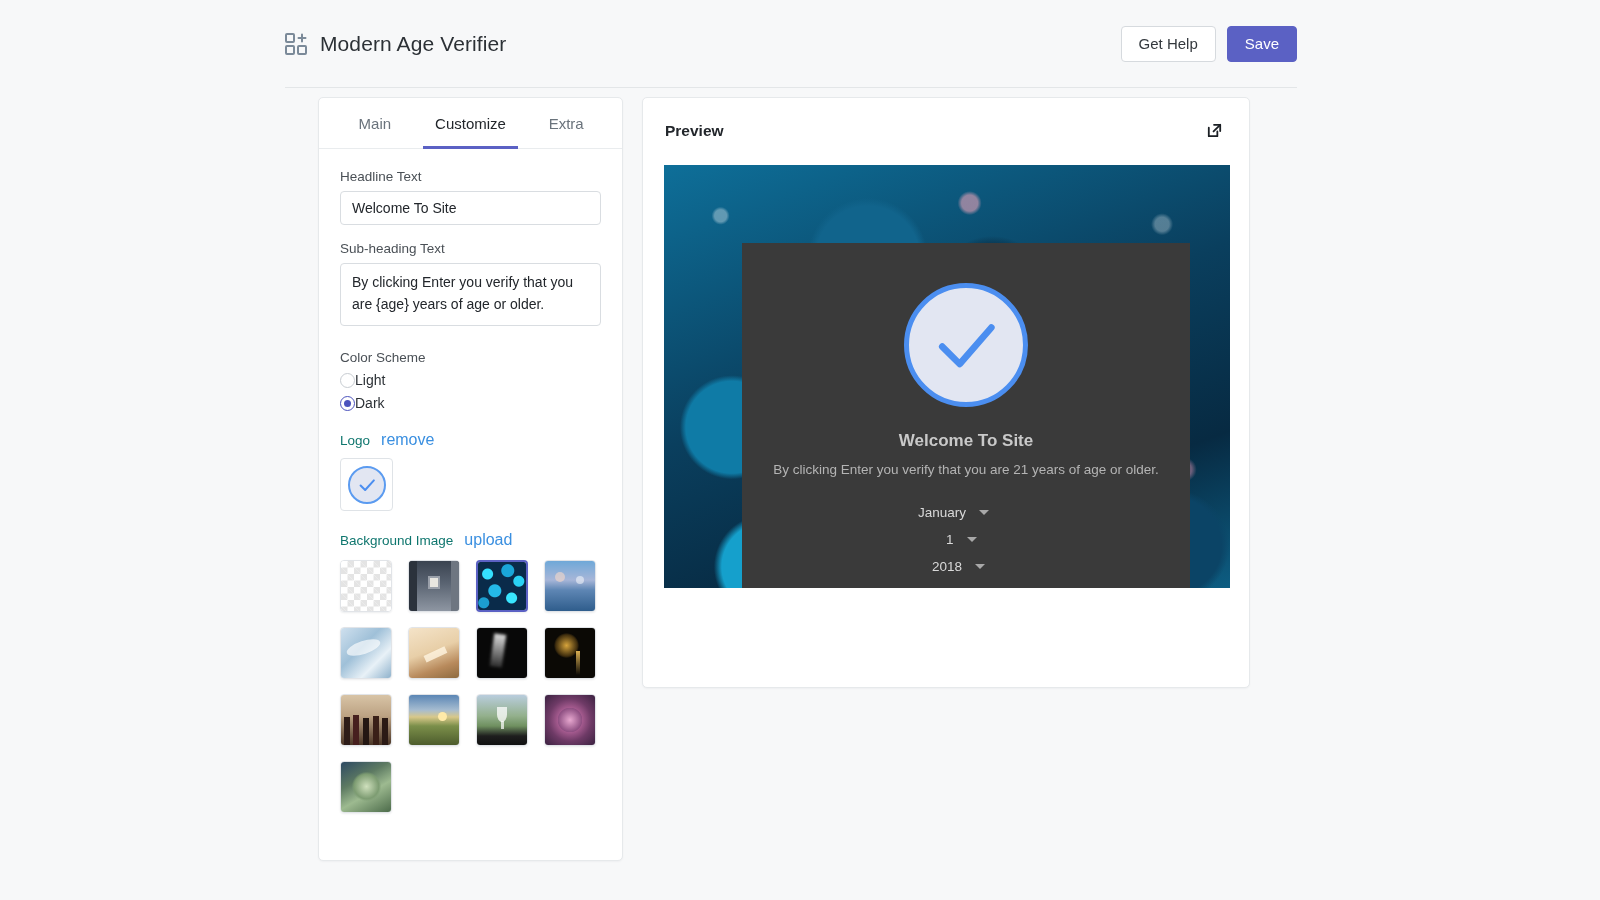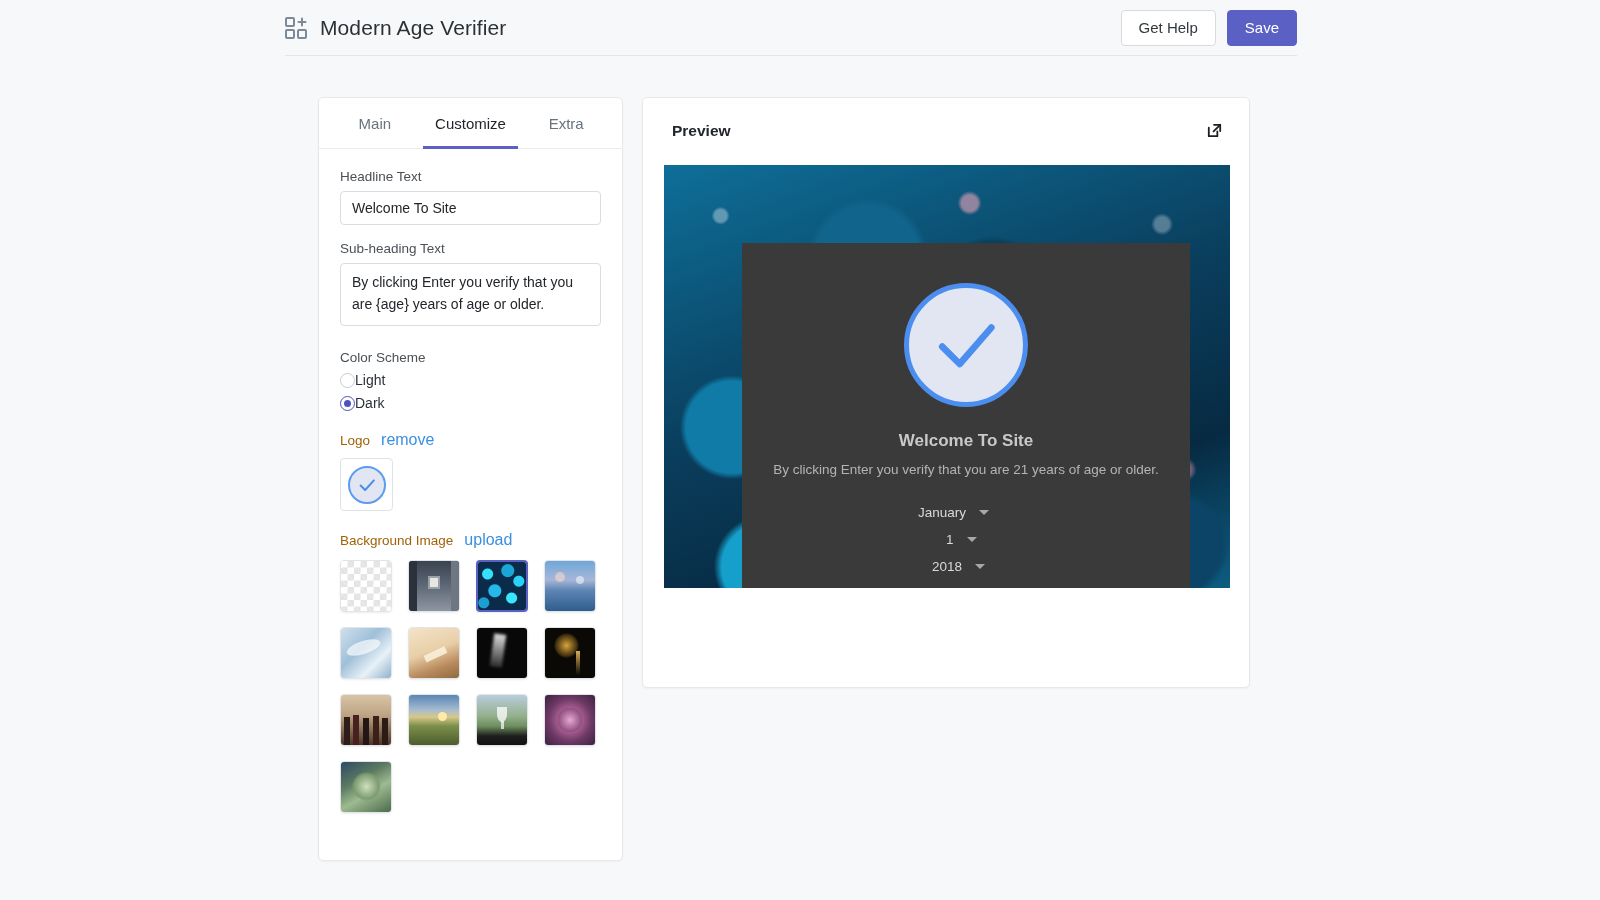--- a/index.html
+++ b/index.html
@@ -7,21 +7,21 @@
     margin: 0; padding: 0;
     width: 1600px; height: 900px;
     background: #f7f8f9;
     font-family: "Liberation Sans", sans-serif;
     -webkit-font-smoothing: antialiased;
   }
   .app { position: relative; width: 1600px; height: 900px; overflow: hidden; }
 
   
   .topbar {
-    position: absolute; left: 285px; top: 0; width: 1012px; height: 56px;
+    position: absolute; left: 285px; top: 0; width: 1012px; height: 88px;
     border-bottom: 1px solid #e3e6e8;
     display: flex; align-items: center;
   }
   .brand { display: flex; align-items: center; gap: 13px; }
   .brand-icon { width: 22px; height: 22px; display: block; }
   .brand-title { font-size: 21px; color: #2c3136; letter-spacing: .1px; }
   .topbar-actions { margin-left: auto; display: flex; align-items: center; gap: 11px; }
   .btn {
     font-family: "Liberation Sans", sans-serif;
     font-size: 15px; border-radius: 4px; cursor: pointer;
@@ -66,21 +66,21 @@
     background: #fff; flex: none; position: relative; cursor: pointer;
   }
   .radio.checked { border-color: #4c53bd; }
   .radio.checked::after {
     content: ""; position: absolute; left: 3px; top: 3px;
     width: 7px; height: 7px; border-radius: 50%; background: #4c53bd;
   }
   .radio-label { font-size: 14px; color: #2c3136; }
 
   .inline-head { display: flex; align-items: baseline; gap: 11px; }
-  .inline-head .h { font-size: 13.5px; color: #a16207; }
+  .inline-head .h { font-size: 13.5px; color: #0f766e; }
   .link { font-size: 16px; color: #3a8fe0; cursor: pointer; }
 
   .logo-box {
     margin-top: 9px; width: 53px; height: 53px; border: 1px solid #dfe3e7;
     border-radius: 4px; display: flex; align-items: center; justify-content: center;
     cursor: pointer; background: #fff;
   }
   .logo-circle {
     width: 38px; height: 38px; border-radius: 50%; background: #e2e6f2;
     border: 2px solid #5b9bf0; display: flex; align-items: center; justify-content: center;
@@ -98,21 +98,21 @@
   .thumb.selected { border: 2px solid #5b61c4; }
   .thumb .inner { position: absolute; inset: 0; }
   .checker {
     background-image:
       linear-gradient(45deg, #e4e4e4 25%, transparent 25%, transparent 75%, #e4e4e4 75%),
       linear-gradient(45deg, #e4e4e4 25%, transparent 25%, transparent 75%, #e4e4e4 75%);
     background-size: 13px 13px; background-position: 0 0, 6.5px 6.5px; background-color: #fff;
   }
 
   
-  .preview-card { left: 642px; top: 97px; width: 608px; height: 591px; padding-left: 7px; }
+  .preview-card { left: 642px; top: 97px; width: 608px; height: 591px; }
   .preview-head {
     display: flex; align-items: center; padding: 23px 25px 0 22px;
   }
   .preview-title { font-size: 15.5px; font-weight: bold; color: #22262b; }
   .ext-icon { margin-left: auto; cursor: pointer; width: 19px; height: 19px; display: block; }
 
   .preview-stage {
     position: absolute; left: 21px; top: 67px; width: 566px; height: 423px;
     overflow: hidden;
   }

